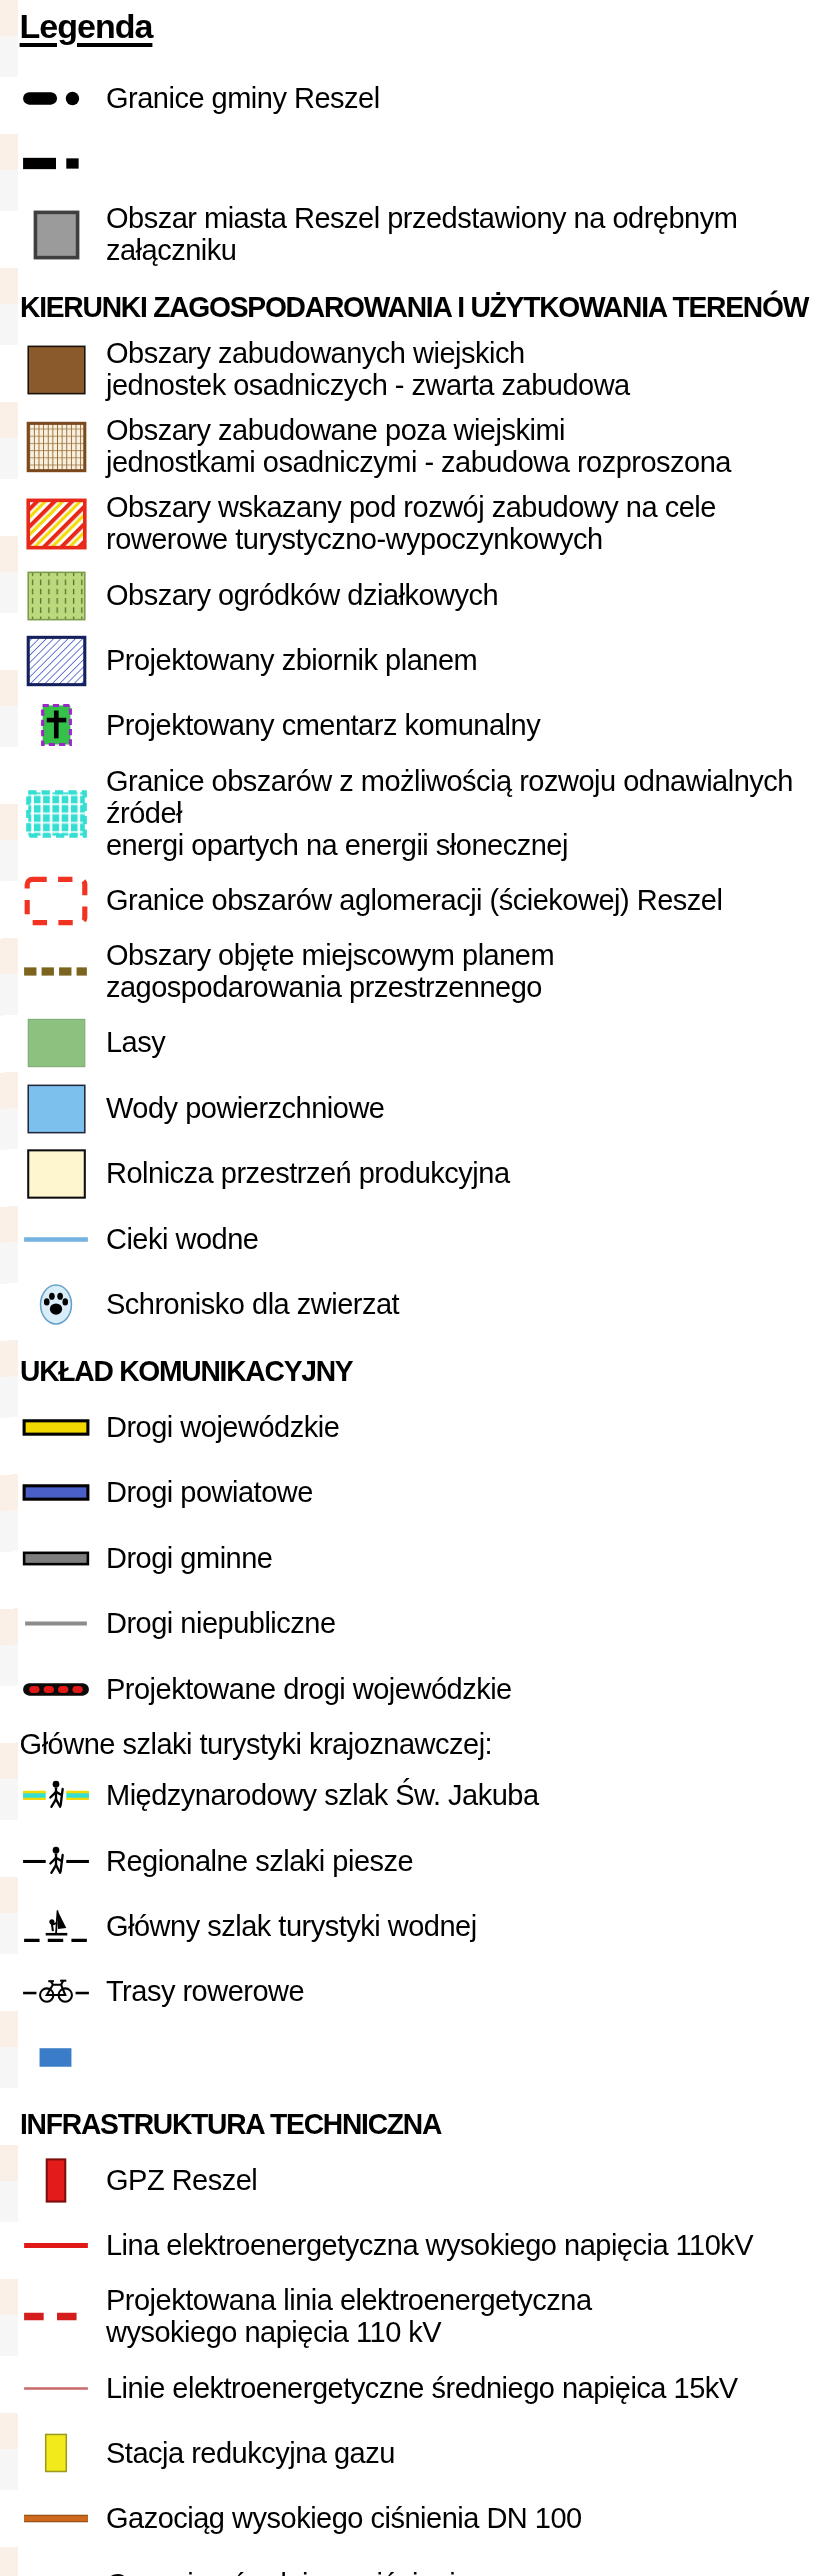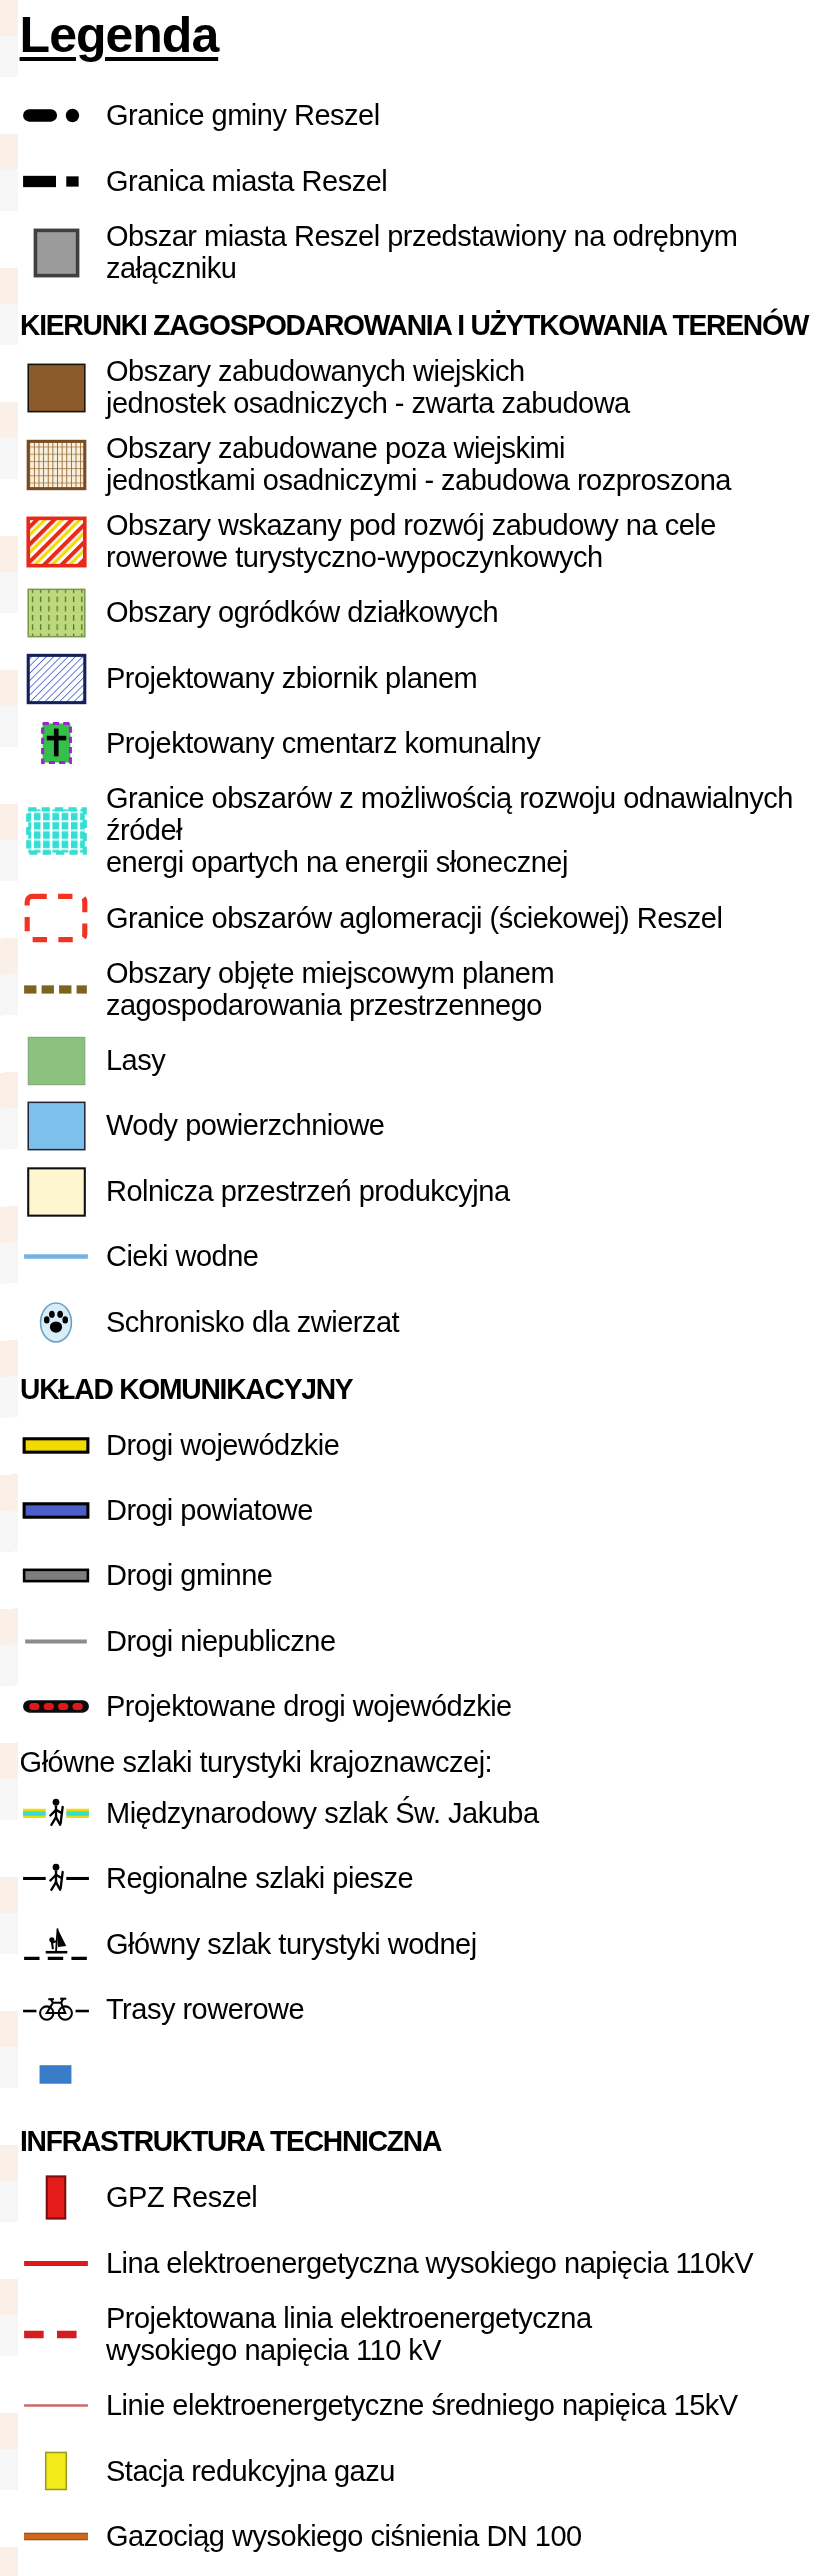--- a/index.html
+++ b/index.html
@@ -12,21 +12,21 @@
     background:repeating-linear-gradient(178deg,
       rgba(225,160,110,.16) 0 36px, rgba(185,185,185,.12) 36px 77px,
       rgba(255,255,255,0) 77px 134px);
   }
   .legend{ position:absolute; left:19.6px; top:8.2px; right:4.1px; }
   .row{ display:flex; align-items:center; gap:14.4px; margin-bottom:13.4px; }
   .sym{ flex:0 0 72px; width:72px; display:flex; justify-content:center; align-items:center; }
   .labels{ font-size:29px; line-height:1.10; letter-spacing:-0.5px; }
   .row.title{ margin-bottom:27px; }
   .row.title .labels div{
-    font-size:50px; font-weight:bold; letter-spacing:-1px;
+    font-size:34px; font-weight:bold; letter-spacing:-1px;
     text-decoration:underline; text-decoration-thickness:4.1px; text-underline-offset:5.2px;
   }
   .row.heading{ margin:23px 0 14.4px; }
   .row.heading .labels div{
     font-size:30px; font-weight:bold; letter-spacing:-1.3px; white-space:nowrap;
     transform:scaleX(.94); transform-origin:left center; line-height:1.12;
   }
   .row.subheading{ margin:13.4px 0 9.3px; }
   .row.subheading .labels div{ font-size:29px; }
 </style>
@@ -51,23 +51,20 @@
         <div>Granice gminy Reszel</div>
       </div>
     </div>
     <div class="row item">
       <div class="sym">
         <svg width="72" height="52" viewBox="0 0 140 100" xmlns="http://www.w3.org/2000/svg">
           <rect x="6" y="38" width="64" height="22" fill="#000"></rect>
           <rect x="90" y="39" width="24" height="20" fill="#000"></rect>
         </svg>
       </div>
-      <div class="labels">
-        <div>Granica miasta Reszel</div>
-      </div>
     </div>
     <div class="row item">
       <div class="sym">
         <svg width="72" height="52" viewBox="0 0 140 100" xmlns="http://www.w3.org/2000/svg">
           <rect x="30" y="6" width="82" height="88" fill="#9b9b9b" stroke="#3f3f3f" stroke-width="7"></rect>
         </svg>
       </div>
       <div class="labels">
         <div>Obszar miasta Reszel przedstawiony na odrębnym załączniku</div>
       </div>

